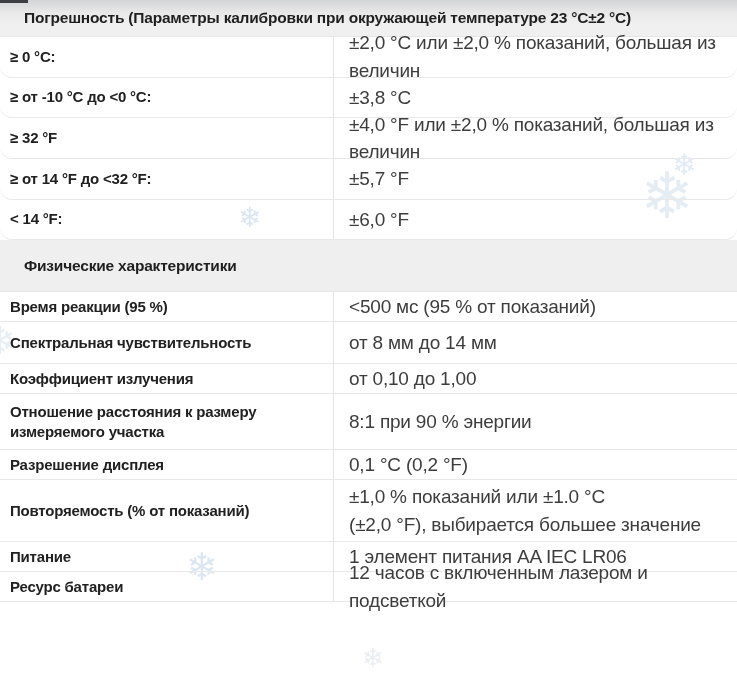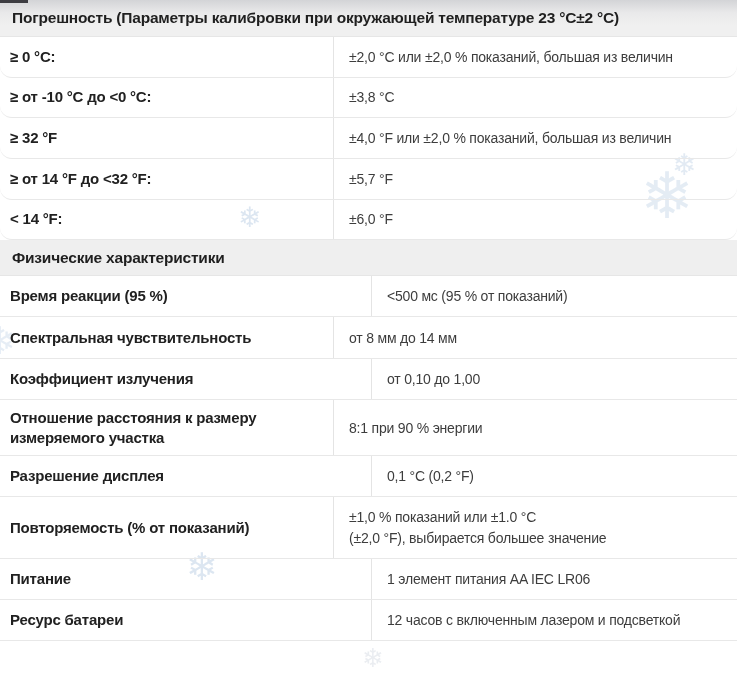--- a/index.html
+++ b/index.html
@@ -35,30 +35,30 @@
     position: absolute;
     left: 0; top: 0;
     width: 28px; height: 3px;
     background: #3d3d42;
     z-index: 3;
   }
   .section-head {
     height: 37px;
     display: flex;
     align-items: center;
-    padding-left: 12px;
+    padding-left: 24px;
     background: linear-gradient(180deg, #d3d4d7 0%, #e9e9ea 35%, #f0f0f0 70%);
     border-bottom: 1px solid #e6e6e6;
     font-weight: bold;
     font-size: 15.5px;
     color: #1f1f1f;
   }
   .section-head.flat {
     background: #efefef;
-    height: 36px;
+    height: 52px;
   }
   .row {
     display: flex;
     border-bottom: 1px solid #e8e8e8;
     background: transparent;
   }
   .cell-label {
     flex: 0 0 333px;
     width: 333px;
     display: flex;
@@ -69,27 +69,27 @@
     color: #212121;
     line-height: 1.35;
     white-space: pre-line;
   }
   .cell-value {
     flex: 1 1 auto;
     display: flex;
     align-items: center;
     padding: 0 8px 0 15px;
     border-left: 1px solid #e4e4e4;
-    font-size: 14px;
+    font-size: 19px;
     color: #3d3d3d;
     line-height: 1.45;
     white-space: pre-line;
   }
   .h41 { height: 40.67px; border-radius: 12px; }
-  .h41b { height: 41px; gap: 38px; }
+  .h41b { height: 30px; }
   .h42 { height: 42px; }
   .h56 { height: 56px; justify-content: center; }
   .h62 { height: 62px; }
 </style>
 </head>
 <body>
 
 <div class="spec-table">
 
   <div class="topbar-accent"></div>

